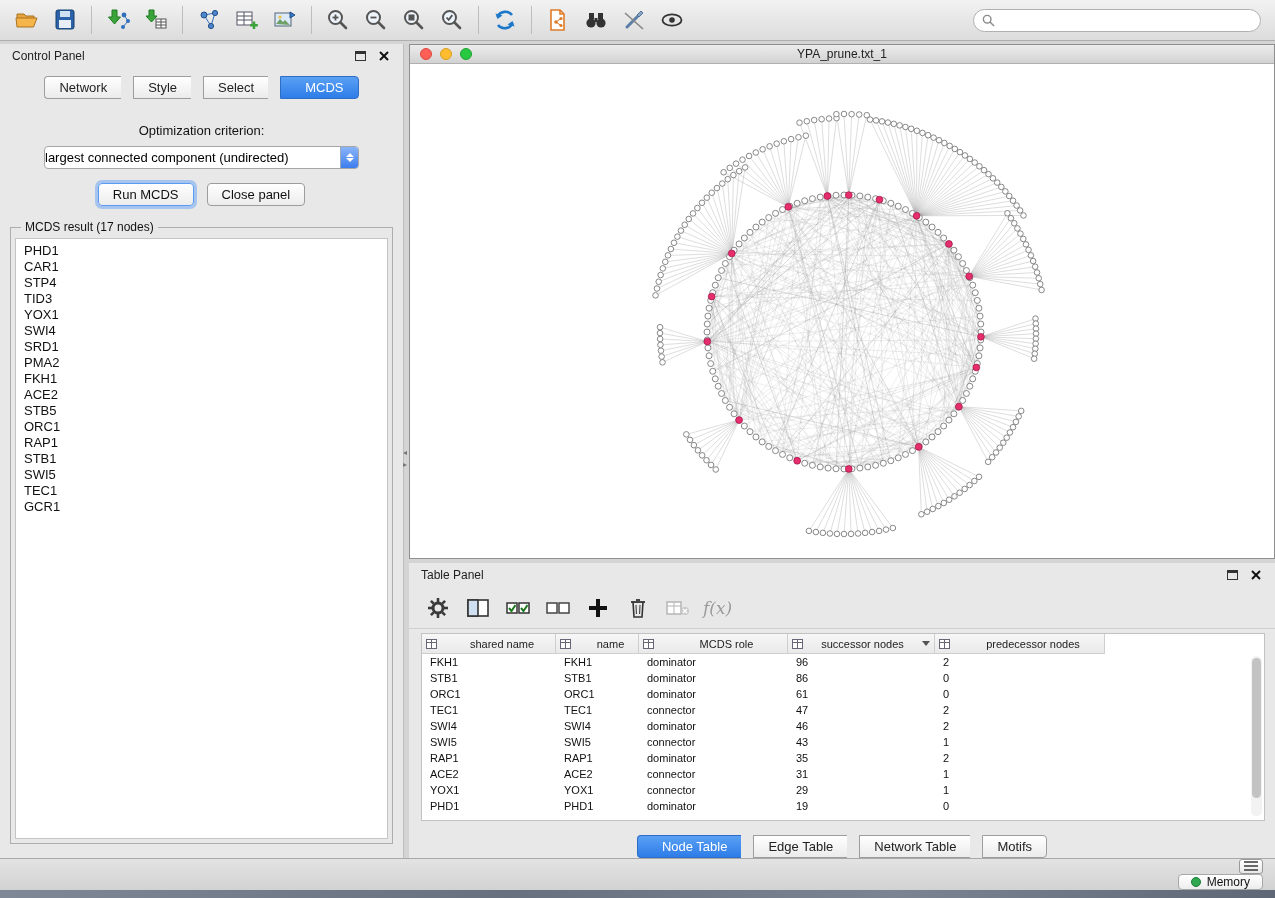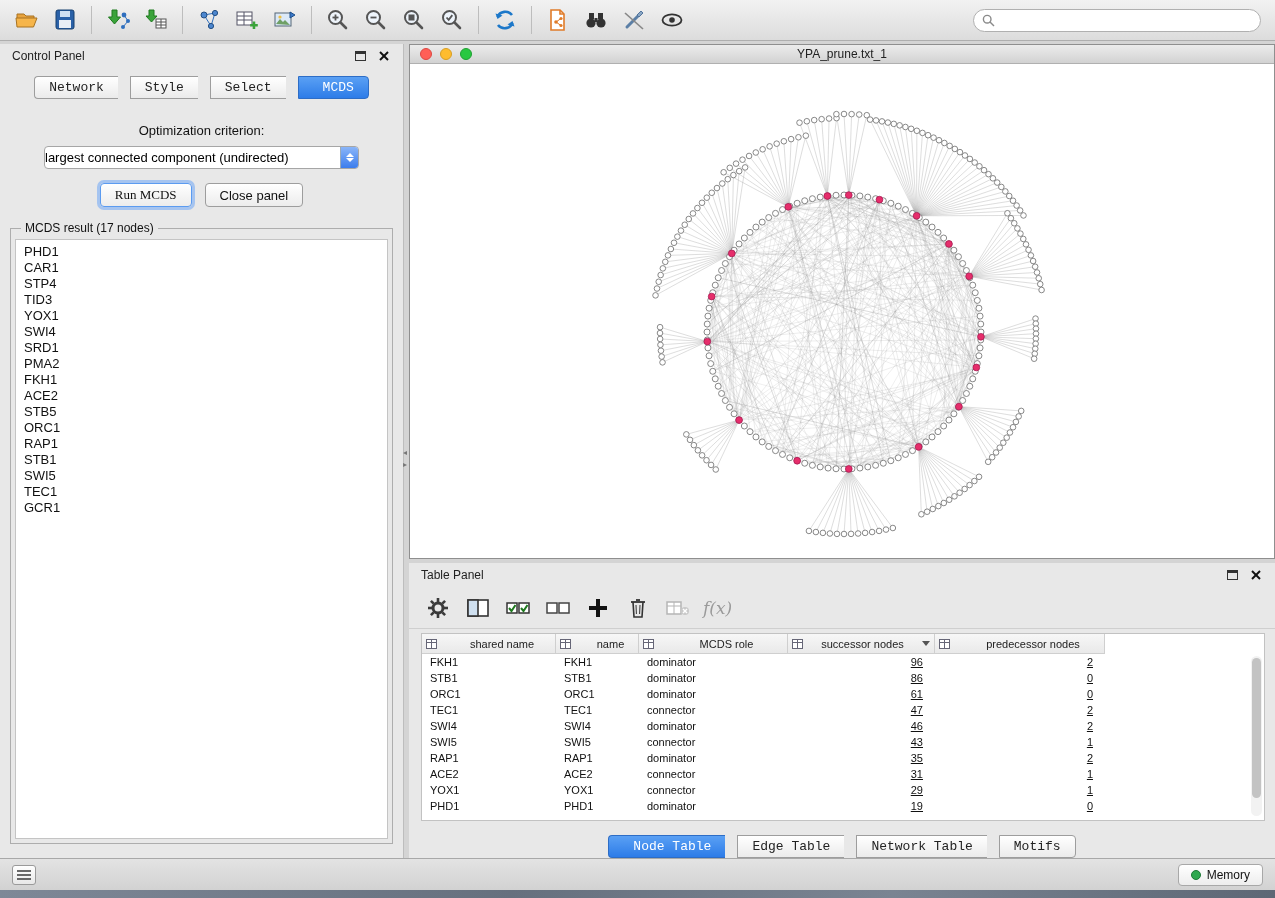--- a/index.html
+++ b/index.html
@@ -15,40 +15,40 @@
   .search-box input { border:none; outline:none; flex:1; font-size:12px; background:transparent; font-family:inherit;}
 
   
   .main { display:flex; height:817px; background:#d4d4d4; padding-top:3px; }
 
   
   .control-panel { width:404px; background:#e8e8e8; display:flex; flex-direction:column; border-right:1px solid #bdbdbd;}
   .panel-header { height:24px; display:flex; align-items:center; padding:0 12px; font-size:12px; color:#222; background:#e8e8e8;}
   .panel-header .spacer { flex:1; }
   .win-ico { width:14px; height:12px; margin-left:10px; display:flex; align-items:center; justify-content:center; }
-  .tabs { display:flex; justify-content:center; margin-top:8px; gap:12px;font-family:Liberation Mono, monospace; }
+  .tabs { display:flex; justify-content:center; margin-top:8px; gap:12px; }
   .tab { font-size:13px; padding:3px 14px; background:linear-gradient(#ffffff,#ebebeb);
     border:1px solid #9d9d9d; border-right:none; color:#222; }
   .tab:first-child { border-radius:4px 0 0 4px; }
   .tab:last-child { border-right:1px solid #9d9d9d; border-radius:0 4px 4px 0; }
   .tab.active { background:linear-gradient(#5aa0f4,#2d7ce8); color:#fff; border-color:#2d6dc6;padding-left:24px; }
   .cp-body { flex:1; display:flex; flex-direction:column; }
   .opt-label { text-align:center; font-size:13px; margin-top:24px; color:#111; }
   .combo { margin:8px 44px 0 44px; height:23px; background:#fff; border:1px solid #a6a6a6; border-radius:4px;
     display:flex; align-items:center; font-size:13px; overflow:hidden;}
   .combo .val { flex:1; padding-left:0; white-space:nowrap; }
   .combo .cap { width:18px; height:100%; background:linear-gradient(#8ab5f8,#3c7ded); display:flex; flex-direction:column;
     align-items:center; justify-content:center; gap:1px; border-left:1px solid #9ab; }
   .combo .cap i { width:0;height:0;border-left:4px solid transparent;border-right:4px solid transparent; display:block;}
   .combo .cap .up { border-bottom:4px solid #fff; }
   .combo .cap .dn { border-top:4px solid #fff; }
   .btn-row { display:flex; justify-content:center; gap:13px; margin-top:14px; }
   .mbtn { font-size:13px; padding:3px 14px; background:linear-gradient(#ffffff,#ececec);
     border:1px solid #9d9d9d; border-radius:4px; color:#111; }
-  .mbtn.focused { border-color:#5b9bf0; box-shadow:0 0 0 3px rgba(110,165,245,.55);font-family:Liberation Serif, serif; }
+  .mbtn.focused { border-color:#5b9bf0; box-shadow:0 0 0 3px rgba(110,165,245,.55); }
   fieldset.result { margin:14px 10px 14px 10px; flex:1; border:1px solid #adadad; padding:4px; }
   fieldset.result legend { font-size:12px; padding:0 4px; margin-left:6px; color:#111; }
   .result-list { background:#fff; border:1px solid #c4c4c4; height:100%; overflow:hidden; padding:4px 0 0 8px; }
   .result-item { font-size:13px; line-height:16px; color:#111; }
 
   
   .vsplit { width:5px; background:#d4d4d4; position:relative; }
   .vsplit .harr { position:absolute; left:-1px; font-size:8px; color:#777; }
   .right-col { flex:1; display:flex; flex-direction:column; }
 
@@ -75,28 +75,28 @@
   .table-wrap { margin:4px 10px 0 12px; background:#fff; border:1px solid #c2c2c2; position:relative; height:188px; }
   .thead { display:flex; height:20px; font-size:11px; color:#222; }
   .th { background:linear-gradient(#f7f7f7,#e9e9e9); border-right:1px solid #cfcfcf; border-bottom:1px solid #cfcfcf;
     display:flex; align-items:center; padding:0 4px; gap:16px; }
   .th .lbl { flex:1; text-align:center; }
   .caret { width:0;height:0;border-left:4px solid transparent;border-right:4px solid transparent;border-top:5px solid #555;}
   .c1{width:134px;} .c2{width:83px;} .c3{width:149px;} .c4{width:147px;} .c5{width:170px;}
   .tbody { font-size:11px; color:#111; }
   .trow { display:flex; height:16px; align-items:center; }
   .td { padding:0 8px; overflow:hidden; white-space:nowrap; }
-  .td.num { text-align:right; padding-right:12px;text-decoration:underline; }
+  .td.num { text-align:left; padding-right:12px; }
   .vscroll { position:absolute; top:22px; right:2px; bottom:4px; width:11px; background:#f2f2f2; border-radius:6px;}
   .vscroll .thumb { position:absolute; top:2px; left:1px; width:9px; height:140px; background:#c3c3c3; border-radius:5px;}
   .bottom-tabs { display:flex; justify-content:center; margin-top:8px; }
 
   
   .status-bar { height:32px; background:linear-gradient(#e3e3e3,#d2d2d2); border-top:1px solid #a8a8a8;
-    display:flex; align-items:center; padding:0 12px; }
+    display:flex; align-items:flex-end; padding:0 12px;flex-direction:column; }
   .list-btn { width:24px; height:20px; border:1px solid #9a9a9a; border-radius:3px; background:linear-gradient(#fff,#e8e8e8);
     display:flex; align-items:center; justify-content:center; font-size:12px; color:#444; }
   .mem-btn { margin-left:auto; height:22px; border:1px solid #a8a8a8; border-radius:4px; background:linear-gradient(#fff,#ededed);
     display:flex; align-items:center; gap:6px; padding:0 12px; font-size:12px; color:#111; }
   .mem-dot { width:10px; height:10px; border-radius:50%; background:#2fa84f; border:1px solid #1d7a36; }
   .wallpaper { height:8px; background:linear-gradient(90deg,#7e8897,#66707e 40%,#7a8492 70%,#5d6775); }
 </style>
 </head>
 <body>
 

